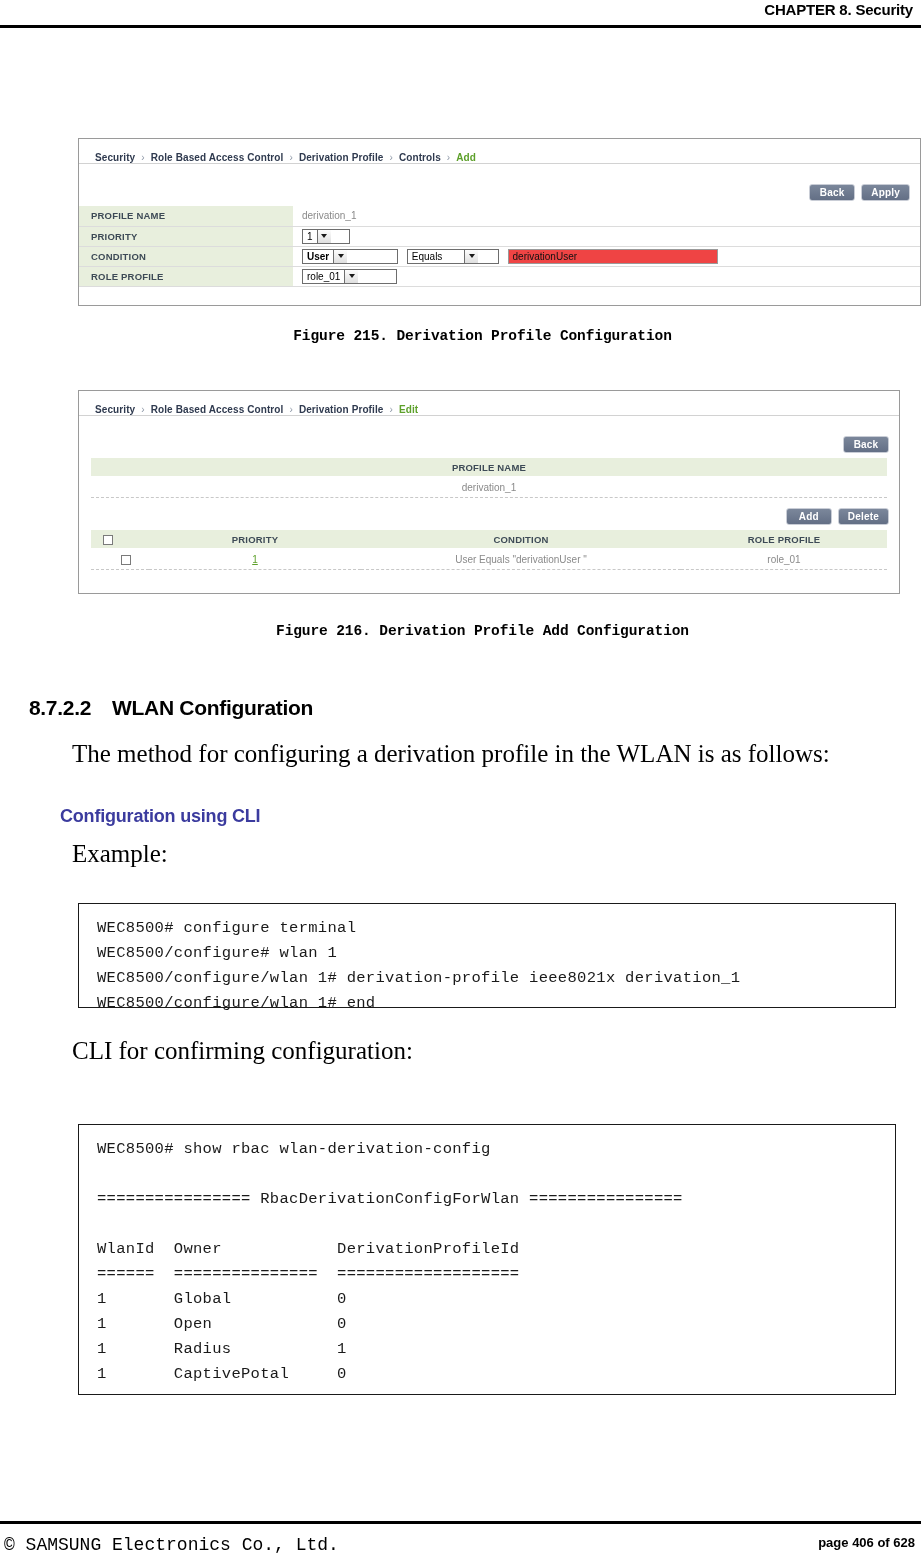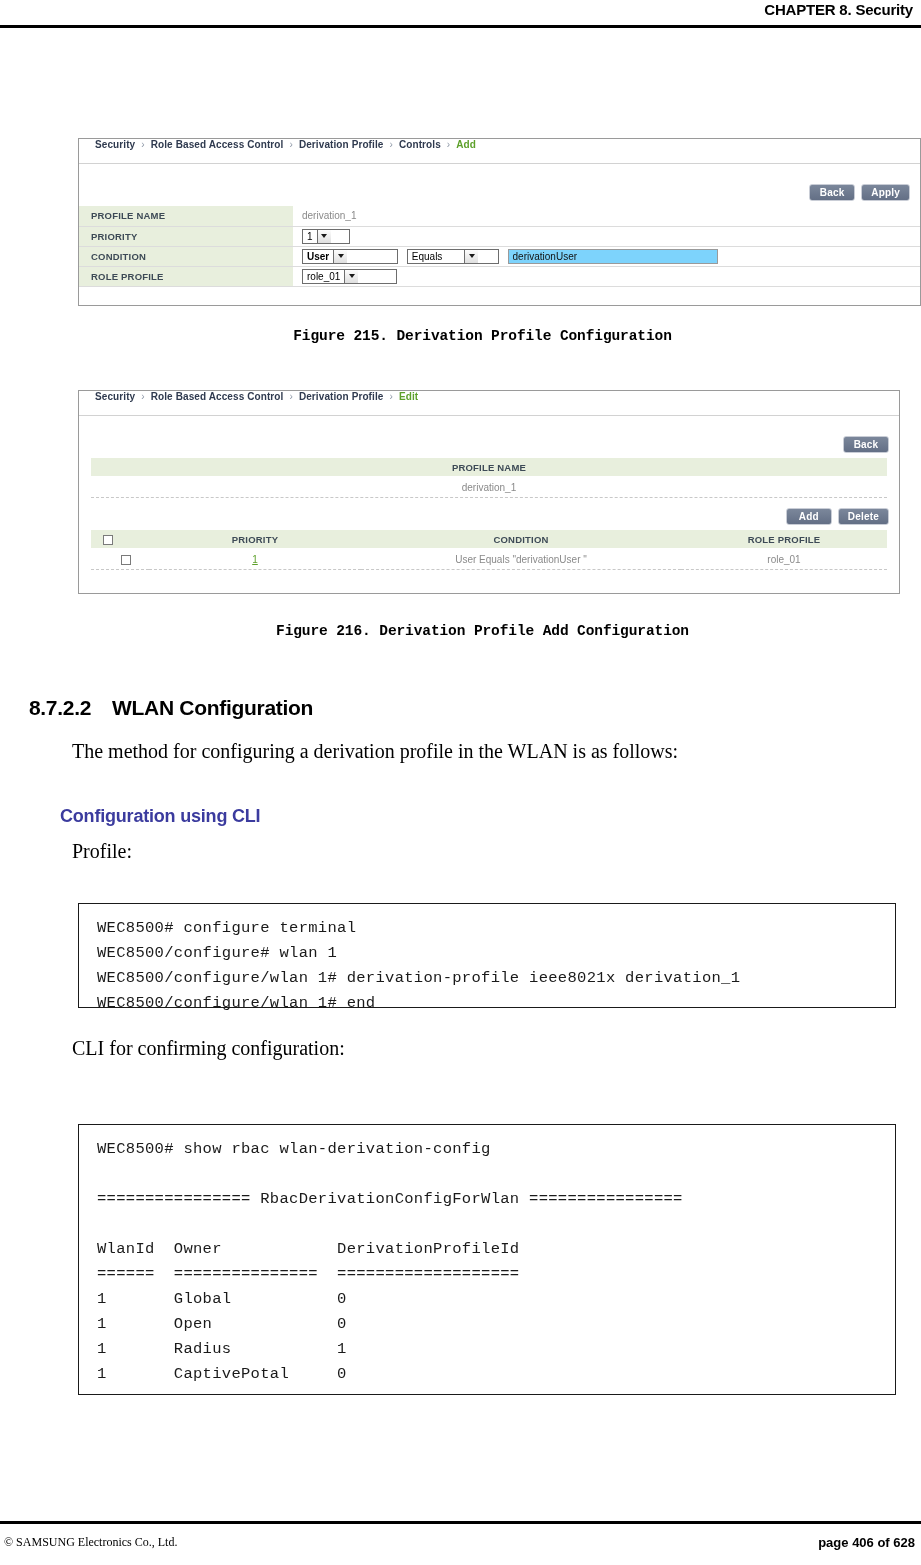--- a/index.html
+++ b/index.html
@@ -51,22 +51,22 @@
   .page-footer {
     position: absolute;
     left: 0; right: 0;
     bottom: 6px;
     height: 28px;
   }
   .page-footer .copyright {
     position: absolute;
     left: 4px;
     top: 4px;
-    font-family: Liberation Serif, serif;
-    font-size: 12px;
+    font-family: Liberation Mono, monospace;
+    font-size: 18px;
     color: #000;
   }
   .page-footer .pagenum {
     position: absolute;
     right: 6px;
     top: 4px;
     font-family: "Liberation Sans", sans-serif;
     font-weight: bold;
     font-size: 13px;
     color: #000;
@@ -78,21 +78,21 @@
     background: #ffffff;
     border: 1px solid #9a9a9a;
     box-sizing: border-box;
     font-family: "Liberation Sans", sans-serif;
   }
   .crumb-bar {
     height: 24px;
     border-bottom: 1px solid #d2d2d2;
     padding: 0 10px 0 16px;
     display: flex;
-    align-items: flex-start;
+    align-items: flex-end;
     gap: 6px;
     font-size: 10px;
     font-weight: bold;
     color: #2f3a4f;
     letter-spacing: 0.1px;
   }
   .crumb-sep {
     color: #8f99a8;
     font-weight: normal;
     font-size: 10px;
@@ -192,21 +192,21 @@
   .sel.w-cond1 { width: 96px; font-weight: bold; }
   .sel.w-cond2 { width: 92px; gap: 18px; }
   .sel.w-role { width: 95px; }
 
   .txtbox {
     display: inline-flex;
     align-items: center;
     height: 15px;
     width: 210px;
     border: 1px solid #9a9a9a;
-    background: #7dd3fc;
+    background: #ef4444;
     font-size: 10px;
     color: #111;
     padding: 0 4px;
     box-sizing: border-box;
     vertical-align: middle;
   }
 
   
   .bar-head {
     background: #e8efdd;
@@ -290,21 +290,21 @@
     color: #000;
     letter-spacing: -0.3px;
     text-align: center;
   }
   .sec-heading .num { display: inline-block; width: 104px; }
 
   .body-text {
     position: absolute;
     left: 72px;
     font-family: "Liberation Serif", serif;
-    font-size: 20px;
+    font-size: 25px;
     color: #000;
   }
 
   .sub-heading {
     position: absolute;
     left: 60px;
     font-family: "Liberation Sans", sans-serif;
     font-weight: bold;
     font-size: 18px;
     color: #3b3b9e;
@@ -466,21 +466,21 @@
 <div class="fig-cap" style="top:623px;">Figure 216. Derivation Profile Add Configuration</div>
 
 <div class="sec-heading" style="top:696px;">
   <span class="num">8.7.2.2</span><span>WLAN Configuration</span>
 </div>
 
 <div class="body-text" style="top:740px;">The method for configuring a derivation profile in the WLAN is as follows:</div>
 
 <div class="sub-heading" style="top:806px;">Configuration using CLI</div>
 
-<div class="body-text" style="top:840px;">Profile:</div>
+<div class="body-text" style="top:840px;">Example:</div>
 
 <div class="code-block" style="top:903px; width:818px; height:105px;">
   <pre>WEC8500# configure terminal
 WEC8500/configure# wlan 1
 WEC8500/configure/wlan 1# derivation-profile ieee8021x derivation_1
 WEC8500/configure/wlan 1# end</pre>
 </div>
 
 <div class="body-text" style="top:1037px;">CLI for confirming configuration:</div>
 

